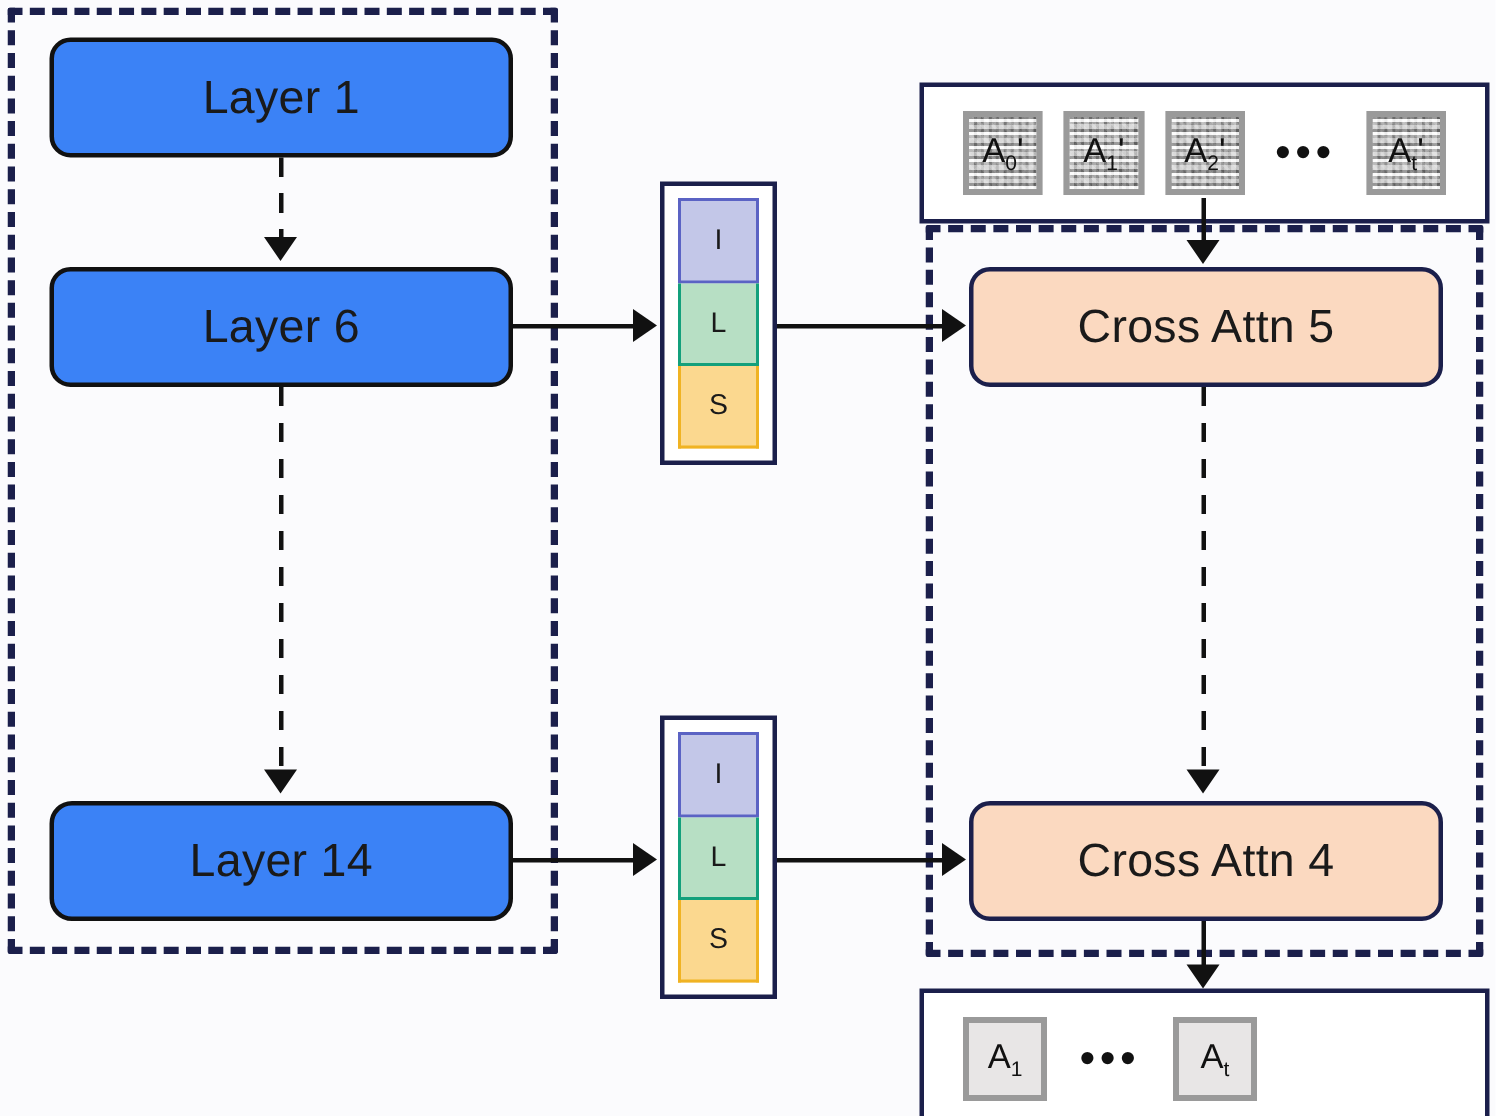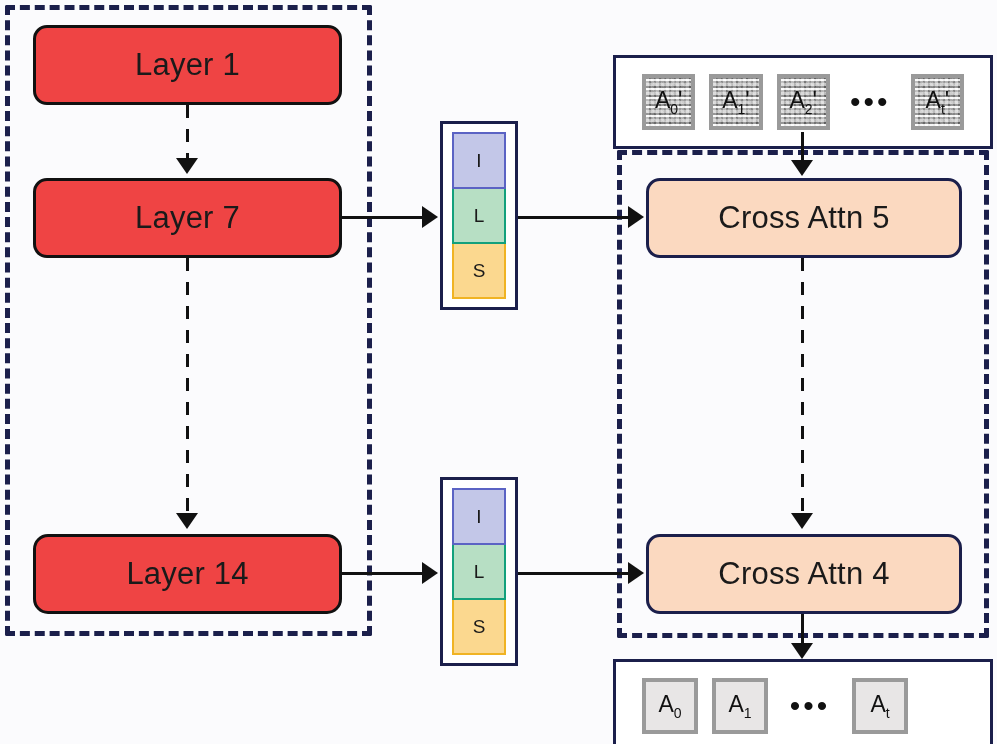--- a/index.html
+++ b/index.html
@@ -32,21 +32,21 @@
     display: flex;
     align-items: center;
     justify-content: center;
     border-radius: 14px;
     font-size: 31px;
     color: #1a1a1a;
     letter-spacing: .2px;
     white-space: nowrap;
   }
   .layer-block {
-    background: #ef4444;
+    background: #3b82f6;
     border: 3px solid #111111;
     left: 33px; width: 309px; height: 80px;
   }
   #layer-1  { top: 25px;  }
   #layer-8  { top: 178px; }
   #layer-14 { top: 534px; border-radius: 15px; }
 
   .attn-block {
     background: #fbd9c0;
     border: 3px solid #1b1f4b;
@@ -165,21 +165,21 @@
 
 <div id="canvas">
 
   <div id="region-encoder" class="dashed-region"></div>
   <div id="region-decoder" class="dashed-region"></div>
 
   <div id="layer-1" class="block layer-block">
     <span>Layer 1</span>
   </div>
   <div id="layer-8" class="block layer-block">
-    <span>Layer 7</span>
+    <span>Layer 6</span>
   </div>
   <div id="layer-14" class="block layer-block">
     <span>Layer 14</span>
   </div>
 
   <div class="conn dashed" style="left:186px; top:105px; height:57px;">
     <div class="line-v"></div>
   </div>
   <div class="arrow-down" style="left:176px; top:158px;"></div>
 
@@ -250,23 +250,20 @@
       <span class="tok-label">A<sub>2</sub><span class="prime">'</span></span>
     </div>
     <div class="ellipsis">•••</div>
     <div class="token noisy">
       <span class="tok-label">A<sub>t</sub><span class="prime">'</span></span>
     </div>
   </div>
 
   <div id="token-strip-clean" class="token-strip">
     <div class="token clean">
-      <span class="tok-label">A<sub>0</sub></span>
-    </div>
-    <div class="token clean">
       <span class="tok-label">A<sub>1</sub></span>
     </div>
     <div class="ellipsis">•••</div>
     <div class="token clean">
       <span class="tok-label">A<sub>t</sub></span>
     </div>
   </div>
 
   <div class="conn" style="left:801px; top:132px; height:32px;">
     <div class="line-v"></div>

